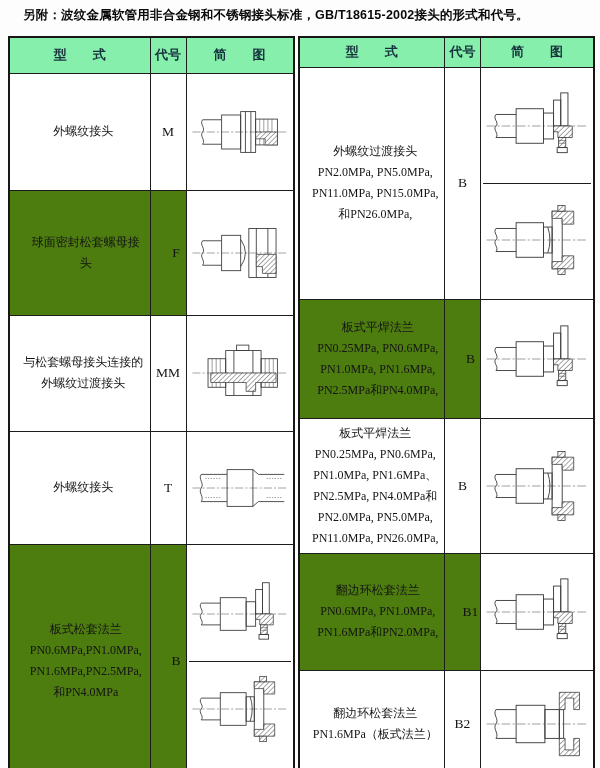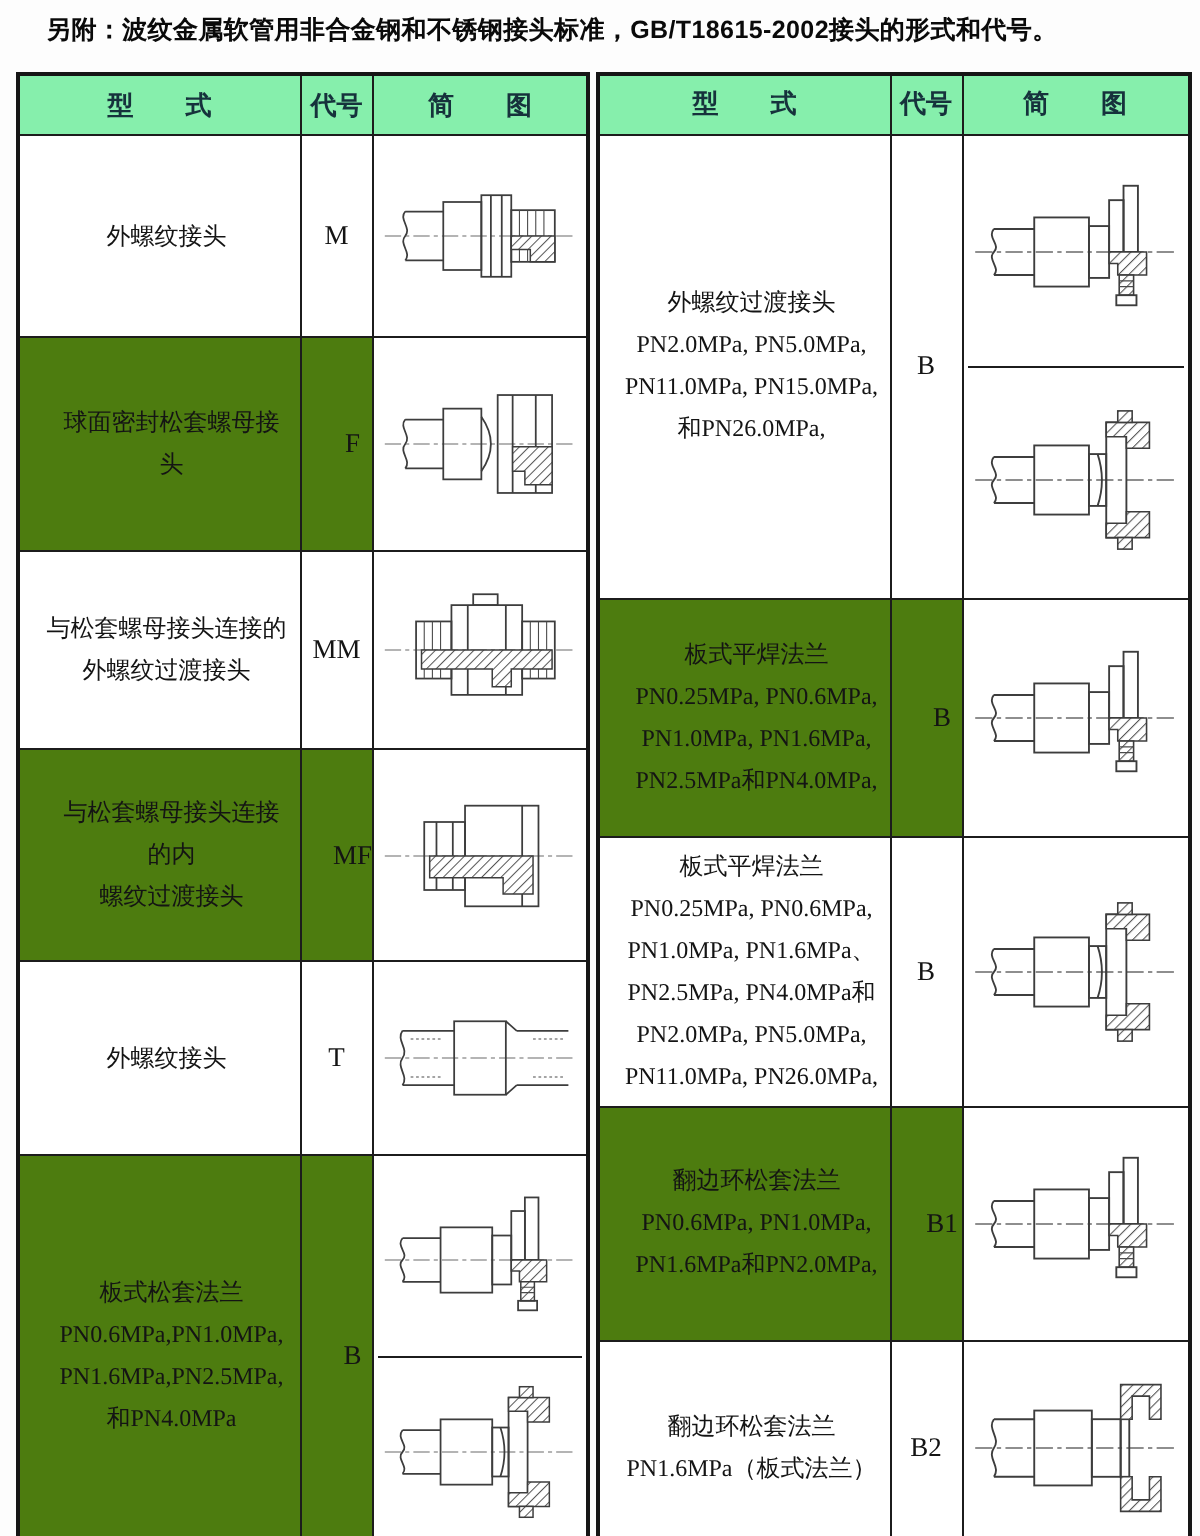--- a/index.html
+++ b/index.html
@@ -122,36 +122,20 @@
           <rect class="ln" x="70" y="9" width="18" height="8"></rect>
           <line class="ln" x1="66" y1="17" x2="66" y2="83"></line>
               <line class="ln" x1="94" y1="17" x2="94" y2="83"></line>
           <rect class="ln" x="106" y="29" width="24" height="42"></rect>
           <path class="thin" d="M112 29 V71 M118 29 V71 M124 29 V71"></path>
           <path class="ht" d="M32 50 H128 V64 H98 V77 H84 V64 H32 Z"></path>
         </svg>
       </td>
     </tr>
 
-    <tr style="height:103px">
-      <td class="type hl">与松套螺母接头连接的内
-螺纹过渡接头</td>
-      <td class="code hl">MF</td>
-      <td class="diag">
-        <svg class="fit" viewBox="0 0 150 100">
-          <line class="ax" x1="5" y1="50" x2="145" y2="50"></line>
-          <rect class="ln" x="34" y="25" width="30" height="50"></rect>
-          <line class="ln" x1="43" y1="25" x2="43" y2="75"></line>
-              <line class="ln" x1="55" y1="25" x2="55" y2="75"></line>
-          <rect class="ln" x="64" y="13" width="54" height="74"></rect>
-          <line class="ln" x1="106" y1="13" x2="106" y2="87"></line>
-          <path class="ht" d="M38 50 H114 V78 H92 V66 H38 Z"></path>
-        </svg>
-      </td>
-    </tr>
 
     <tr style="height:94px">
       <td class="type">外螺纹接头</td>
       <td class="code">T</td>
       <td class="diag">
         <svg class="fit" viewBox="0 0 150 100">
           <line class="ax" x1="5" y1="50" x2="145" y2="50"></line>
           <path class="ln" d="M18 30 C13 37 23 43 18 50 C13 57 23 63 18 70 M18 30 H56 M18 70 H56"></path>
           <path class="dot" d="M24 36 H46 M24 64 H46"></path>
           <rect class="ln" x="56" y="23" width="38" height="54"></rect>

